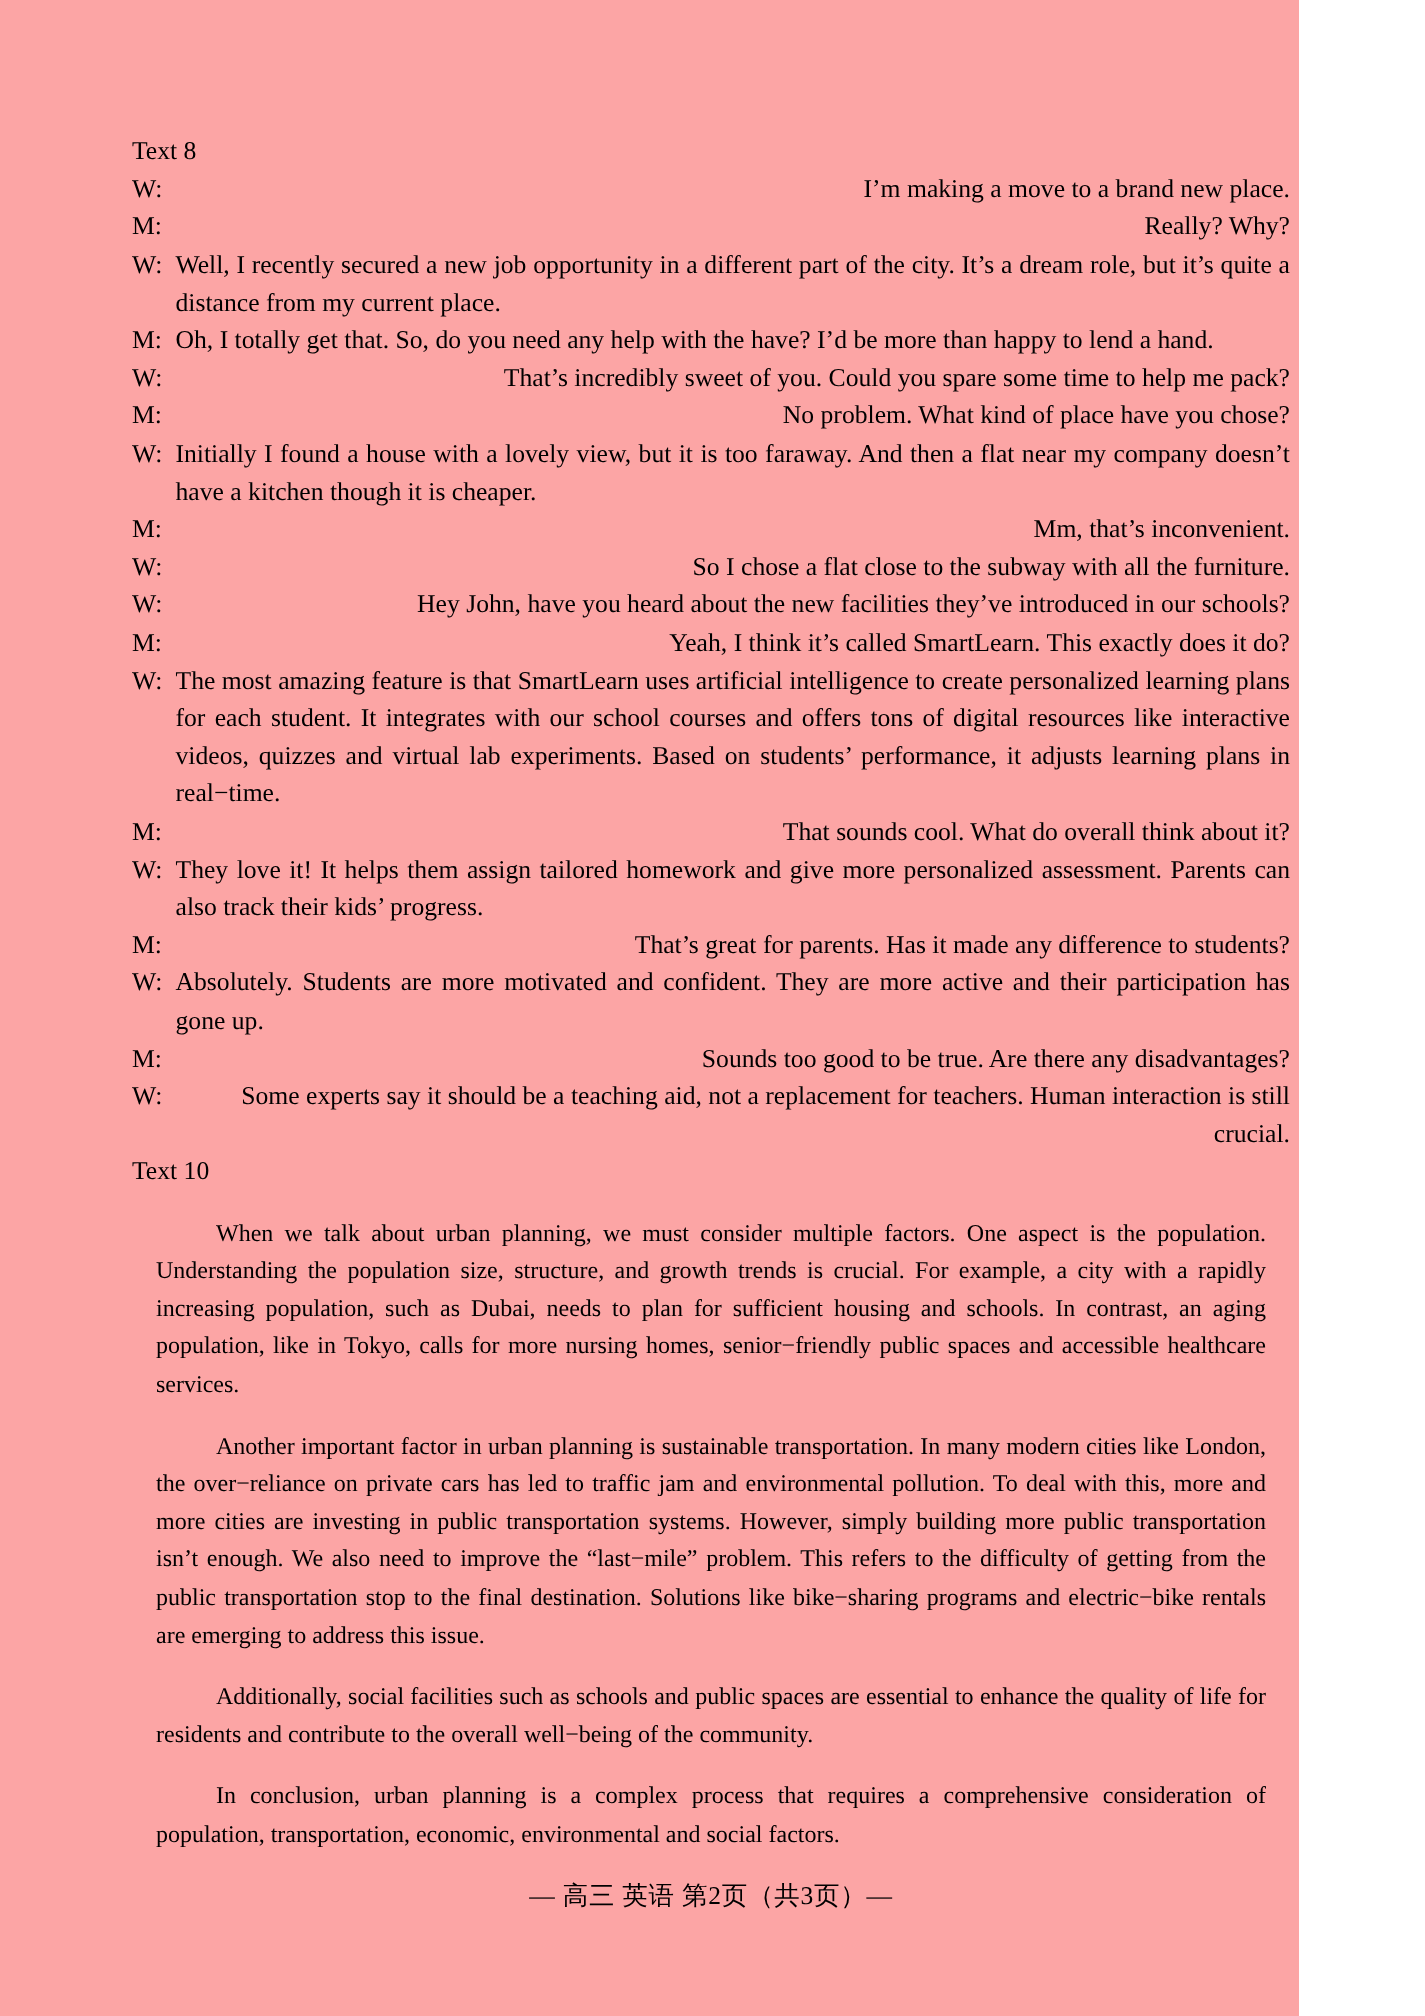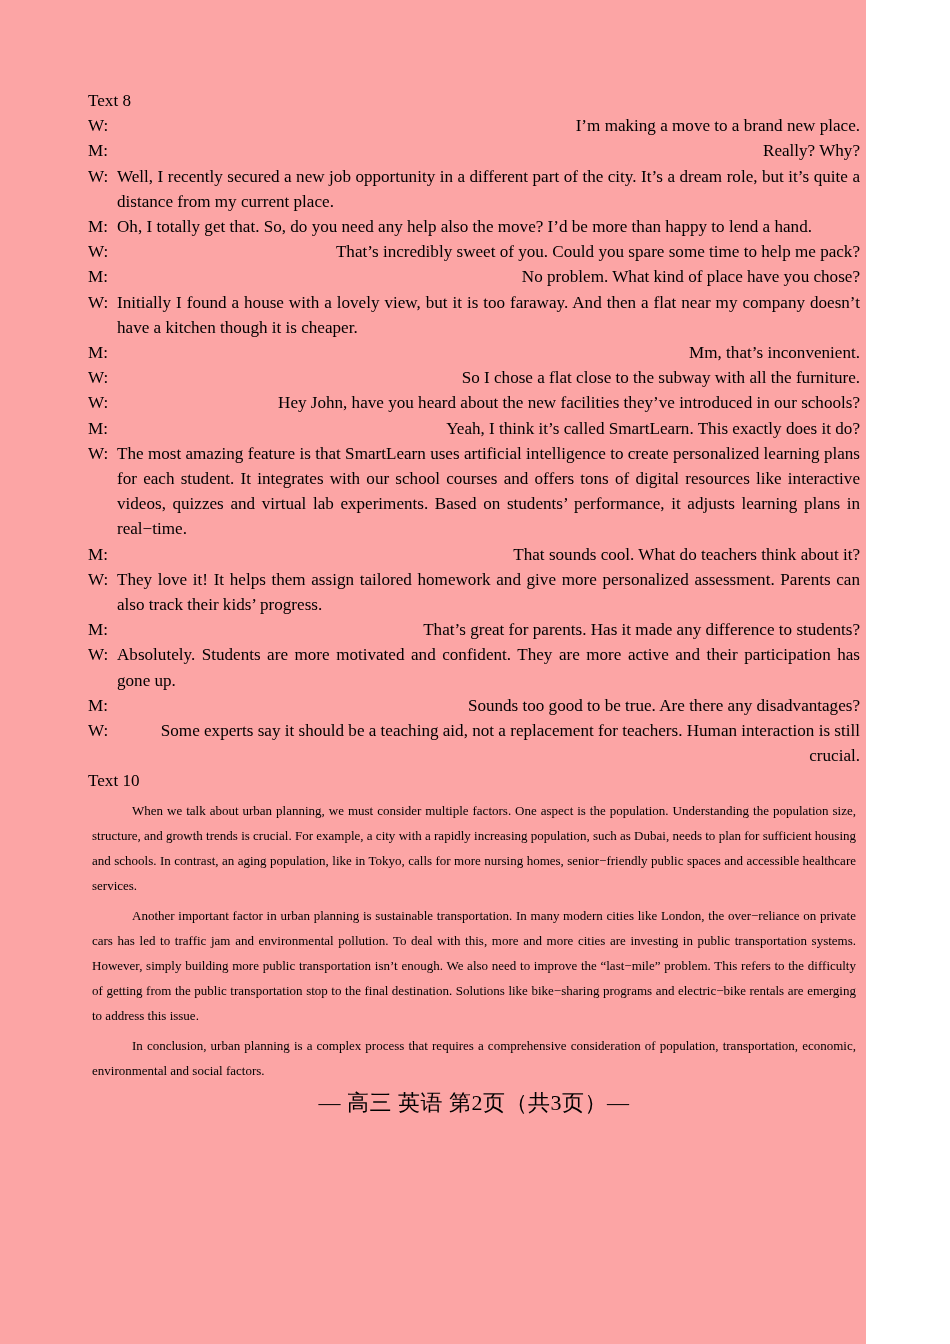--- a/index.html
+++ b/index.html
@@ -60,30 +60,30 @@
   }
   .dialogue-line.nojustify .utterance {
     text-align: right;
   }
 
   
   .para {
     text-indent: 40px;
     text-align: justify;
     text-justify: inter-word;
-    font-size: 13px;
+    font-size: 16px;
     line-height: 25.2px;
-    margin: 4px;
+    margin: 16px;
   }
 
   
   .page-footer {
     margin-top: 8px;
     text-align: center;
-    font-size: 22px;
+    font-size: 17px;
     line-height: 24px;
     font-family: "Liberation Serif", "DejaVu Serif", serif;
     letter-spacing: 0.5px;
     white-space: pre;
   }
 </style>
 </head>
 <body>
 
 <div id="page">
@@ -101,21 +101,21 @@
       <span class="utterance">Really? Why?</span>
     </div>
 
     <div class="dialogue-line">
       <span class="speaker">W:</span>
       <span class="utterance">Well, I recently secured a new job opportunity in a different part of the city. It’s a dream role, but it’s quite a distance from my current place.</span>
     </div>
 
     <div class="dialogue-line">
       <span class="speaker">M:</span>
-      <span class="utterance">Oh, I totally get that. So, do you need any help also the move? I’d be more than happy to lend a hand.</span>
+      <span class="utterance">Oh, I totally get that. So, do you need any help with the have? I’d be more than happy to lend a hand.</span>
     </div>
 
     <div class="dialogue-line nojustify">
       <span class="speaker">W:</span>
       <span class="utterance">That’s incredibly sweet of you. Could you spare some time to help me pack?</span>
     </div>
 
     <div class="dialogue-line nojustify">
       <span class="speaker">M:</span>
       <span class="utterance">No problem. What kind of place have you chose?</span>
@@ -147,21 +147,21 @@
       <span class="utterance">Yeah, I think it’s called SmartLearn. This exactly does it do?</span>
     </div>
 
     <div class="dialogue-line">
       <span class="speaker">W:</span>
       <span class="utterance">The most amazing feature is that SmartLearn uses artificial intelligence to create personalized learning plans for each student. It integrates with our school courses and offers tons of digital resources like interactive videos, quizzes and virtual lab experiments. Based on students’ performance, it adjusts learning plans in real−time.</span>
     </div>
 
     <div class="dialogue-line nojustify">
       <span class="speaker">M:</span>
-      <span class="utterance">That sounds cool. What do teachers think about it?</span>
+      <span class="utterance">That sounds cool. What do overall think about it?</span>
     </div>
 
     <div class="dialogue-line">
       <span class="speaker">W:</span>
       <span class="utterance">They love it! It helps them assign tailored homework and give more personalized assessment. Parents can also track their kids’ progress.</span>
     </div>
 
     <div class="dialogue-line nojustify">
       <span class="speaker">M:</span>
       <span class="utterance">That’s great for parents. Has it made any difference to students?</span>
@@ -179,18 +179,19 @@
 
     <div class="dialogue-line nojustify">
       <span class="speaker">W:</span>
       <span class="utterance">Some experts say it should be a teaching aid, not a replacement for teachers. Human interaction is still crucial.</span>
     </div>
 
     <div class="text-heading">Text 10</div>
 
     <p class="para">When we talk about urban planning, we must consider multiple factors. One aspect is the population. Understanding the population size, structure, and growth trends is crucial. For example, a city with a rapidly increasing population, such as Dubai, needs to plan for sufficient housing and schools. In contrast, an aging population, like in Tokyo, calls for more nursing homes, senior−friendly public spaces and accessible healthcare services.</p>
     <p class="para">Another important factor in urban planning is sustainable transportation. In many modern cities like London, the over−reliance on private cars has led to traffic jam and environmental pollution. To deal with this, more and more cities are investing in public transportation systems. However, simply building more public transportation isn’t enough. We also need to improve the “last−mile” problem. This refers to the difficulty of getting from the public transportation stop to the final destination. Solutions like bike−sharing programs and electric−bike rentals are emerging to address this issue.</p>
+    <p class="para">Additionally, social facilities such as schools and public spaces are essential to enhance the quality of life for residents and contribute to the overall well−being of the community.</p>
     <p class="para">In conclusion, urban planning is a complex process that requires a comprehensive consideration of population, transportation, economic, environmental and social factors.</p>
 
     <div class="page-footer">— 高三 英语 第2页（共3页）—</div>
 
   </div>
 </div>
 
 </body></html>

